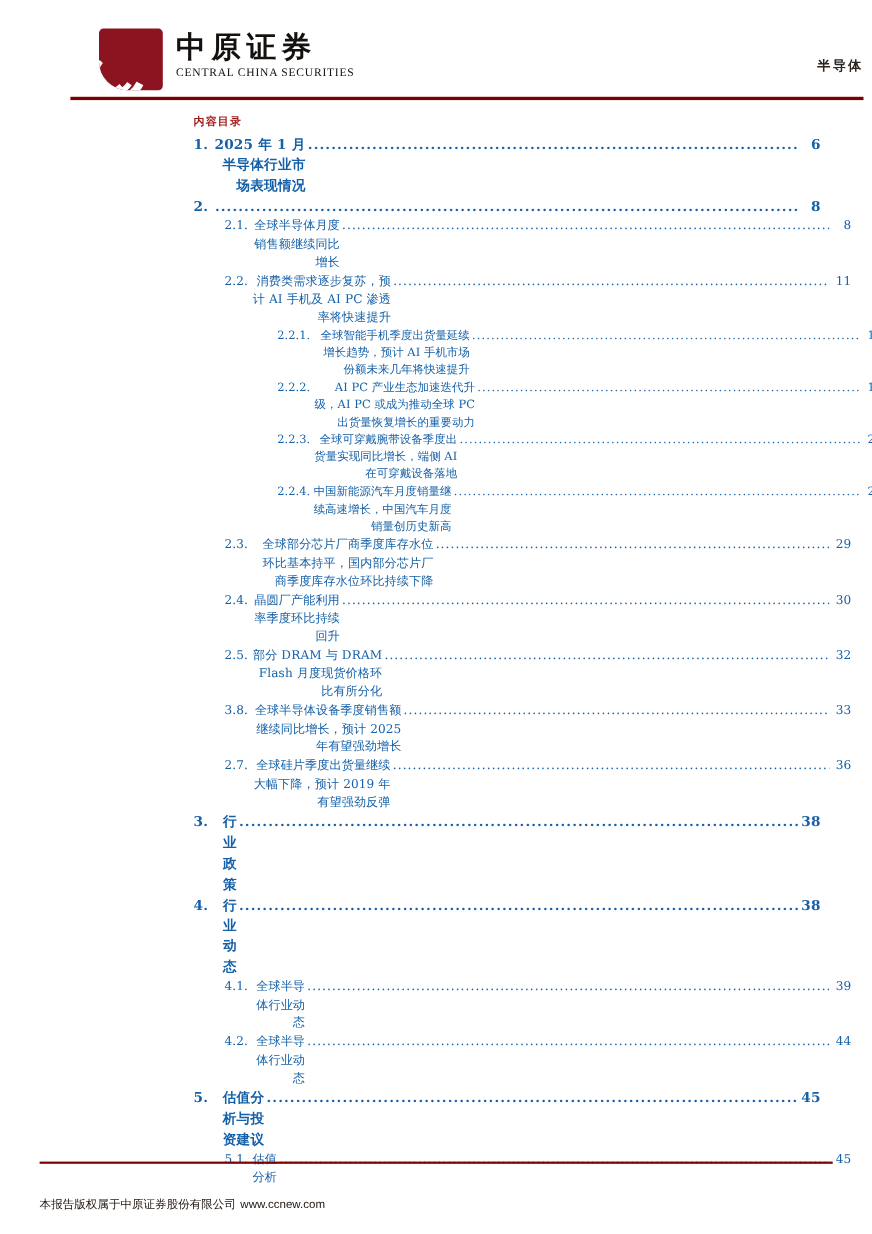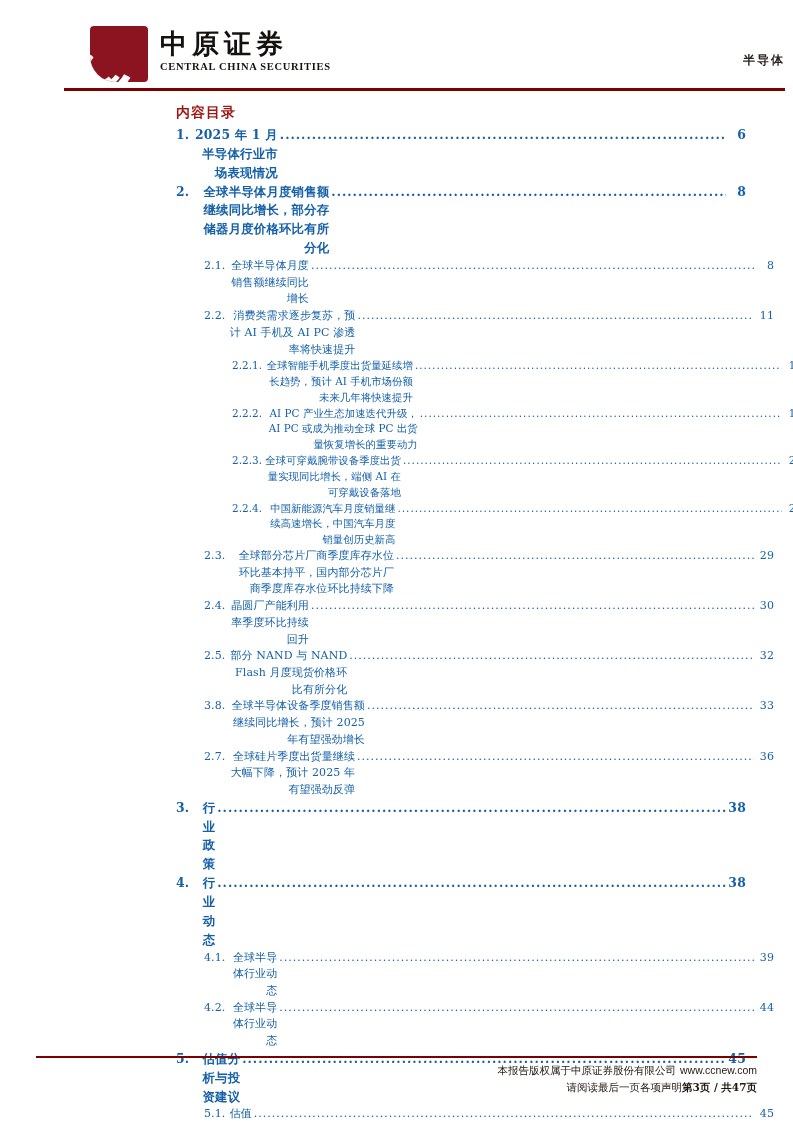--- a/index.html
+++ b/index.html
@@ -90,21 +90,21 @@
     font-family: "DejaVu Serif", "Liberation Serif", serif;
     font-size: 27px;
     font-weight: bold;
     letter-spacing: 5px;
     color: #15110f;
     line-height: 1.05;
   }
   .logo-en {
     font-family: "Liberation Serif", serif;
     font-size: 10.5px;
-    font-weight: bold;
+    font-weight: normal;
     letter-spacing: 0.7px;
     color: #15110f;
     margin-top: 3px;
   }
   .header-right {
     position: absolute;
     right: 36px;
     top: 52px;
     font-family: "DejaVu Serif", "Liberation Serif", serif;
     font-size: 12px;
@@ -124,21 +124,21 @@
   
   .content {
     position: absolute;
     left: 176px;
     top: 104px;
     width: 570px;
   }
 
   .section-title {
     font-family: "DejaVu Serif", "Liberation Serif", serif;
-    font-size: 14px;
+    font-size: 10px;
     font-weight: bold;
     color: #9c1a16;
     letter-spacing: 1px;
     margin-bottom: 4px;
   }
 
   
   .toc-list {
     list-style: none;
     margin: 0;
@@ -201,21 +201,21 @@
   .lvl2 .toc-label { padding-right: 4px; }
 
   
   .lvl3 {
     font-family: "DejaVu Serif", "Liberation Serif", serif;
     font-size: 10.4px;
     color: #1560a8;
     padding-left: 56px;
     letter-spacing: 0.05px;
   }
-  .lvl3 .toc-label { padding-right: 2px; }
+  .lvl3 .toc-label { padding-right: 2px; margin-left: 20px; }
 
   
   .footer-rule {
     position: absolute;
     left: 36px;
     top: 1056px;
     width: 721px;
     height: 2px;
     background: #7d0000;
   }
@@ -223,23 +223,24 @@
     position: absolute;
     left: 36px;
     top: 1062px;
     width: 721px;
     font-family: "DejaVu Serif", "Liberation Serif", serif;
     font-size: 10.5px;
     color: #20160f;
   }
   .footer-line {
     display: flex;
-    justify-content: flex-end;
+    justify-content: flex-start;
     align-items: baseline;
     line-height: 1.62;
+    margin-top: 25px;
   }
   .footer-left {
     white-space: nowrap;
   }
   .footer-url {
     font-family: "Liberation Sans", sans-serif;
     font-size: 10.5px;
     margin-left: 4px;
   }
   .footer-right {
@@ -278,21 +279,20 @@
           <span class="toc-label">1.</span>
           <span class="toc-text-wrap">
             <span class="toc-text">2025 年 1 月半导体行业市场表现情况</span>
             <span class="leader">............................................................................................................................................................................................................................</span>
             <span class="pagenum">6</span>
           </span>
         </li>
         <li class="toc-row lvl1">
           <span class="toc-label">2.</span>
           <span class="toc-text-wrap">
-            <span class="toc-text">全球半导体月度销售额继续同比增长，部分存储器月度价格环比有所分化</span>
             <span class="leader">............................................................................................................................................................................................................................</span>
             <span class="pagenum">8</span>
           </span>
         </li>
         <li class="toc-row lvl2">
           <span class="toc-label">2.1.</span>
           <span class="toc-text-wrap">
             <span class="toc-text">全球半导体月度销售额继续同比增长</span>
             <span class="leader">............................................................................................................................................................................................................................</span>
             <span class="pagenum">8</span>
@@ -350,37 +350,37 @@
           <span class="toc-label">2.4.</span>
           <span class="toc-text-wrap">
             <span class="toc-text">晶圆厂产能利用率季度环比持续回升</span>
             <span class="leader">............................................................................................................................................................................................................................</span>
             <span class="pagenum">30</span>
           </span>
         </li>
         <li class="toc-row lvl2">
           <span class="toc-label">2.5.</span>
           <span class="toc-text-wrap">
-            <span class="toc-text">部分 NAND 与 NAND Flash 月度现货价格环比有所分化</span>
+            <span class="toc-text">部分 DRAM 与 DRAM Flash 月度现货价格环比有所分化</span>
             <span class="leader">............................................................................................................................................................................................................................</span>
             <span class="pagenum">32</span>
           </span>
         </li>
         <li class="toc-row lvl2">
           <span class="toc-label">3.8.</span>
           <span class="toc-text-wrap">
             <span class="toc-text">全球半导体设备季度销售额继续同比增长，预计 2025 年有望强劲增长</span>
             <span class="leader">............................................................................................................................................................................................................................</span>
             <span class="pagenum">33</span>
           </span>
         </li>
         <li class="toc-row lvl2">
           <span class="toc-label">2.7.</span>
           <span class="toc-text-wrap">
-            <span class="toc-text">全球硅片季度出货量继续大幅下降，预计 2025 年有望强劲反弹</span>
+            <span class="toc-text">全球硅片季度出货量继续大幅下降，预计 2019 年有望强劲反弹</span>
             <span class="leader">............................................................................................................................................................................................................................</span>
             <span class="pagenum">36</span>
           </span>
         </li>
         <li class="toc-row lvl1">
           <span class="toc-label">3.</span>
           <span class="toc-text-wrap">
             <span class="toc-text">行业政策</span>
             <span class="leader">............................................................................................................................................................................................................................</span>
             <span class="pagenum">38</span>

